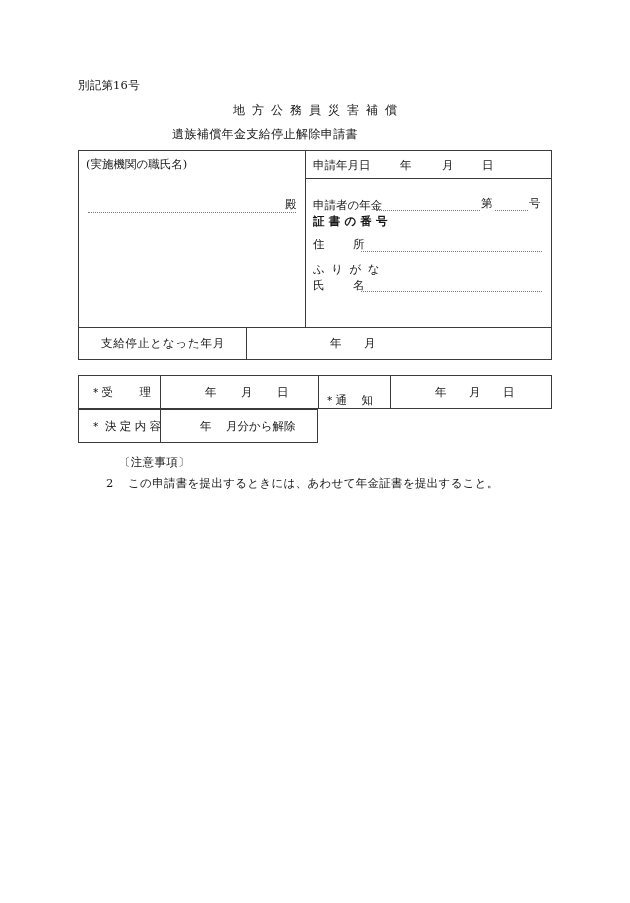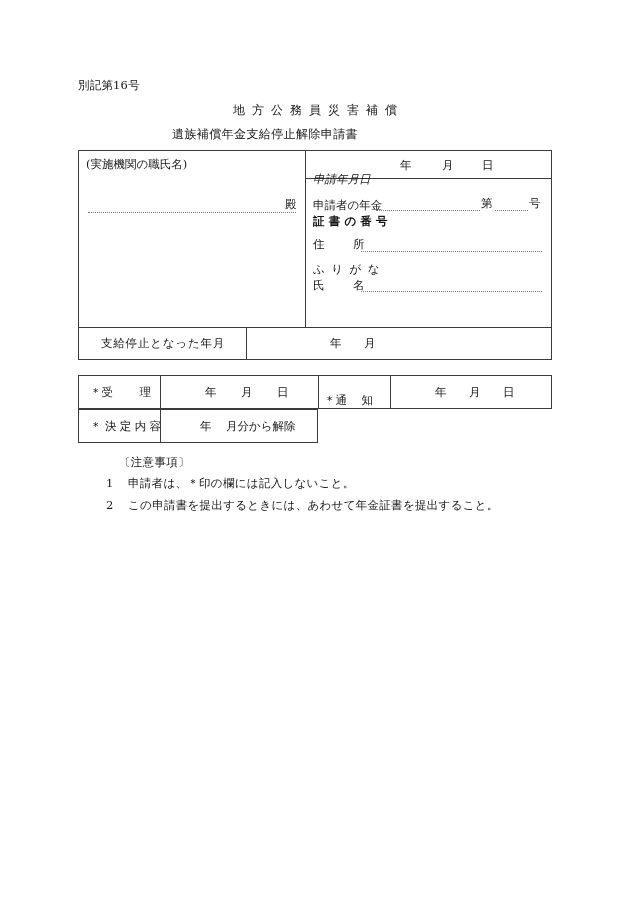--- a/index.html
+++ b/index.html
@@ -108,22 +108,21 @@
     width: 210px;
     font-size: 11.5px;
     line-height: 1.75;
     text-indent: 12px;
     letter-spacing: 0.6px;
   }
 
   
   .row-apply-date-label {
     left: 313px;
-    top: 171px;
-    font-style: italic;
+    top: 157px;
   }
   .row-apply-date-ymd {
     left: 400px;
     top: 157px;
     letter-spacing: 0px;
   }
   .row-apply-date-ymd span { display: inline-block; }
   .ymd-y { width: 42px; }
   .ymd-m { width: 40px; }
 
@@ -333,20 +332,17 @@
   </div>
 
   <div class="cell-text adm-decision-label">＊決定内容</div>
   <div class="cell-text adm-decision-value">
     <span class="gap-y">年</span><span>月分から解除</span>
   </div>
 
   <div class="notes">
     <span class="notes-title">〔注意事項〕</span>
     <span class="note-item">
-      <span class="note-num">1</span><span>申請者は、＊印の欄には記入しないこと。</span>
-    </span>
-    <span class="note-item">
       <span class="note-num">2</span><span>この申請書を提出するときには、あわせて年金証書を提出すること。</span>
     </span>
   </div>
 
 </div>
 
 </body></html>

